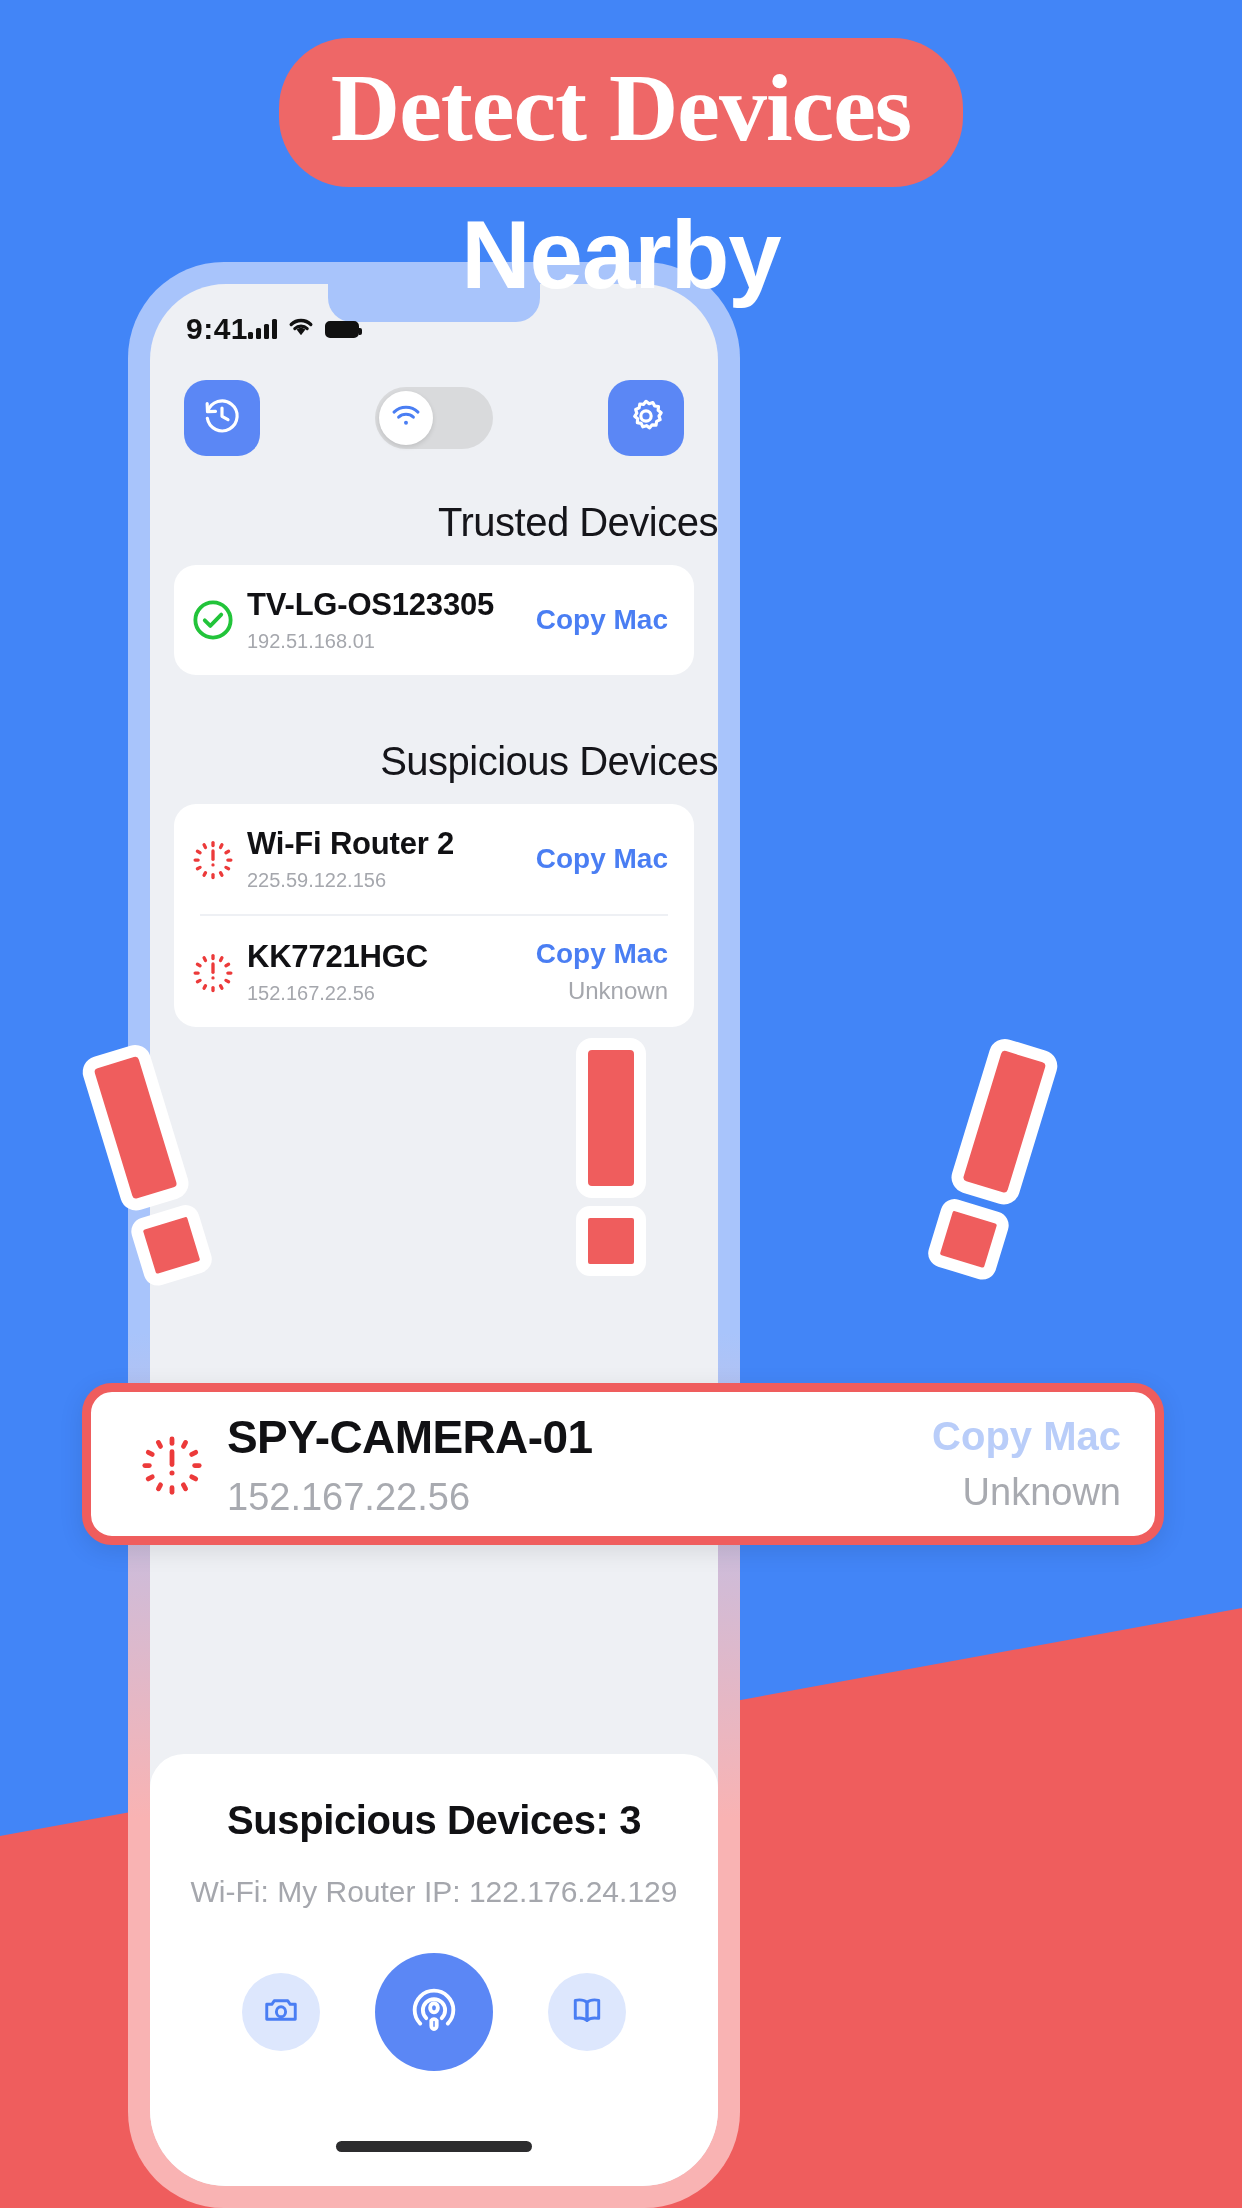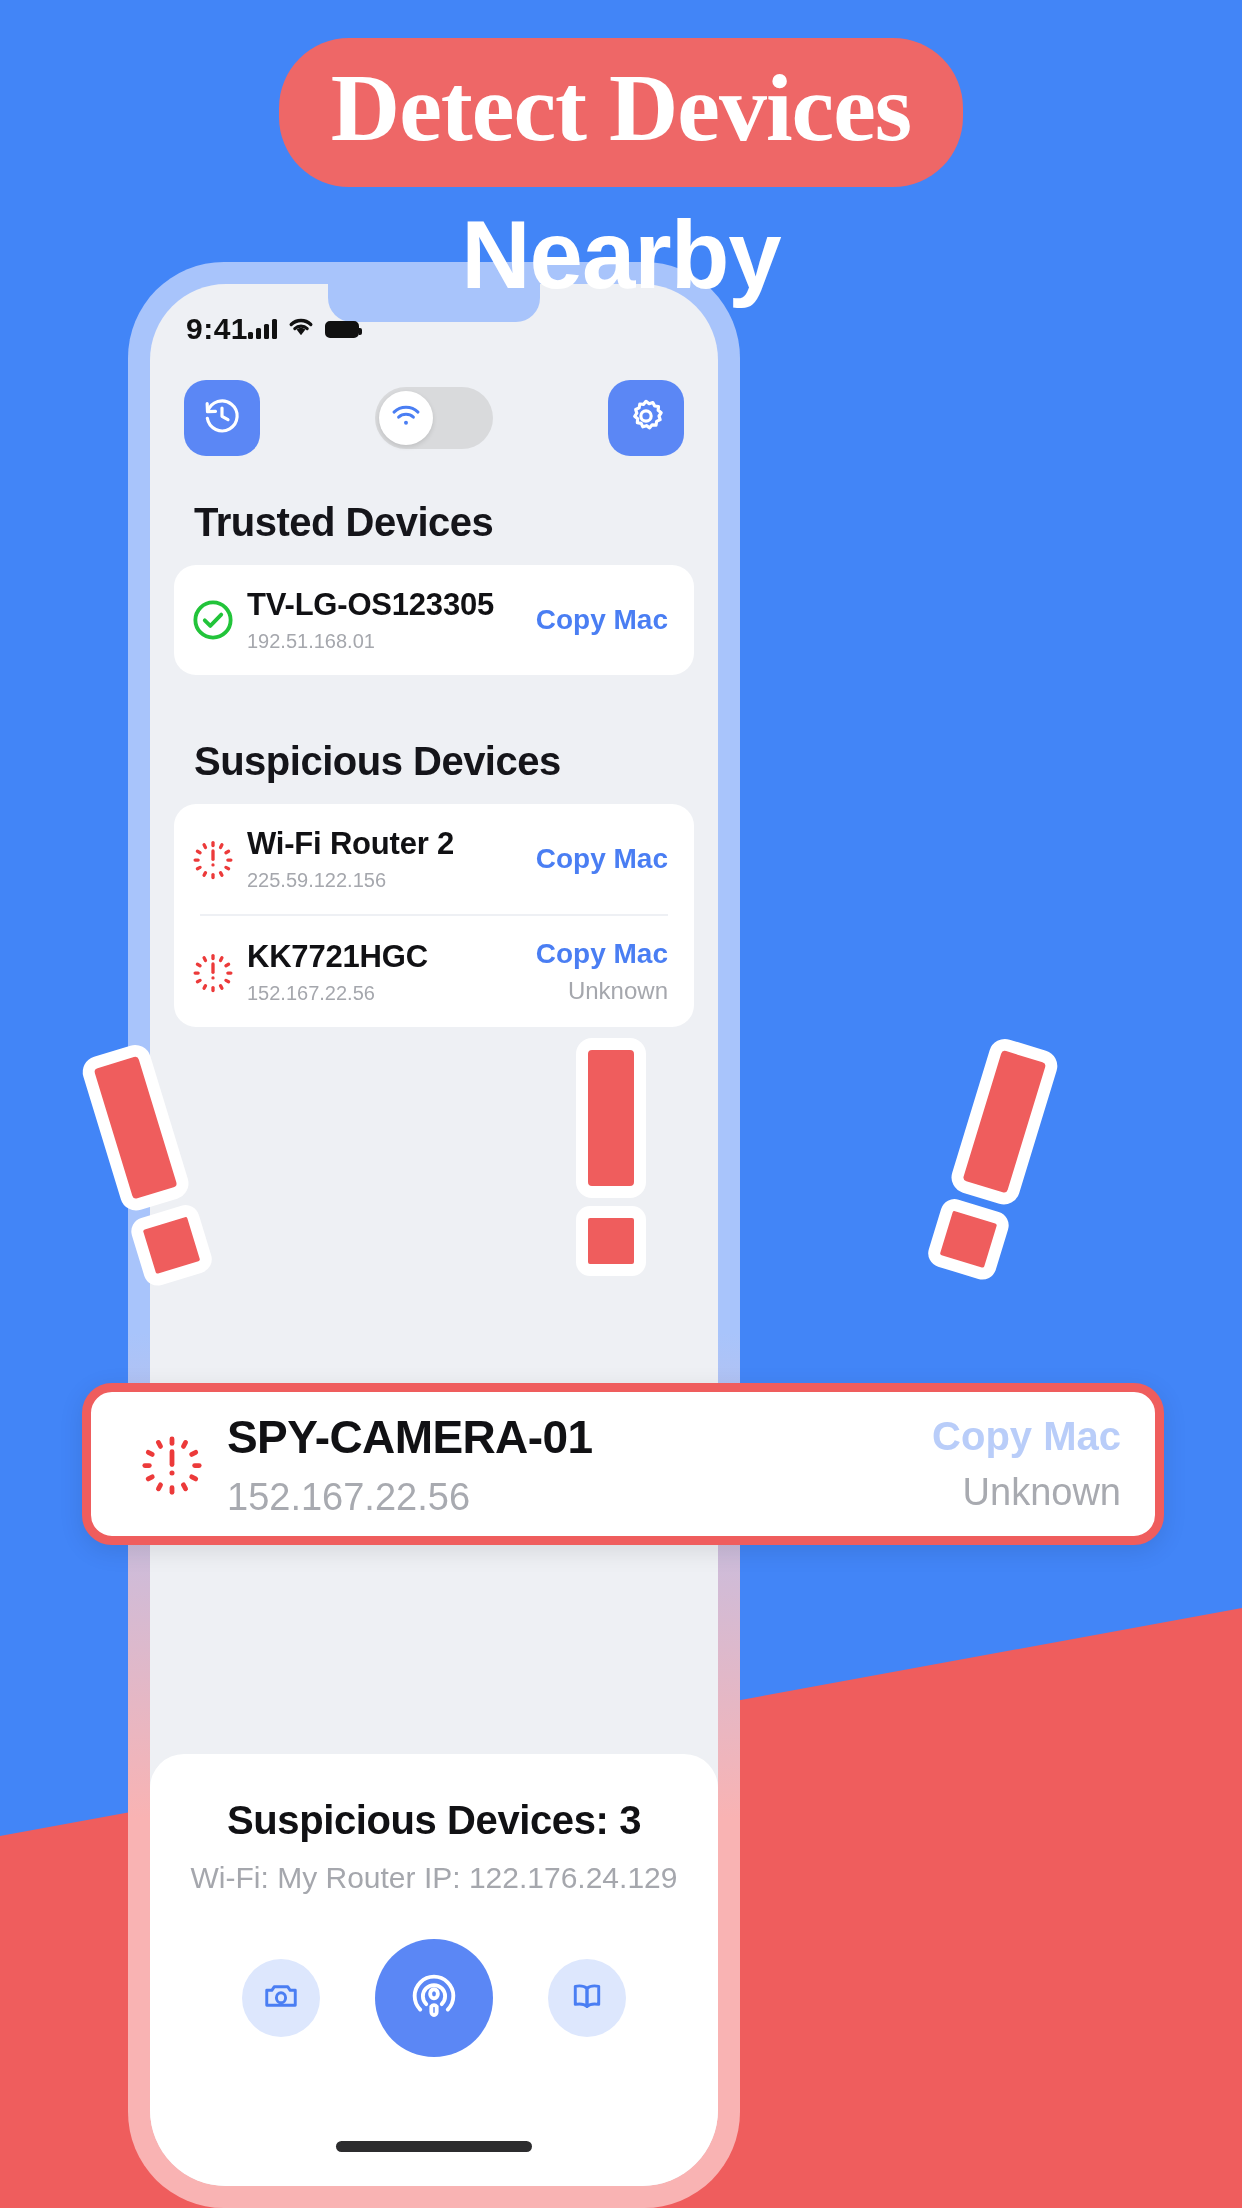--- a/index.html
+++ b/index.html
@@ -106,22 +106,22 @@
     display:flex; align-items:center; padding:4px;
   }
   .toggle-knob {
     width:54px; height:54px; border-radius:50%; background:#ffffff;
     display:flex; align-items:center; justify-content:center;
     box-shadow:0 2px 5px rgba(0,0,0,.12);
   }
 
   
   .sec-title {
-    font-size:40px; font-weight:bold; color:#15151a;
-    padding:44px 0 0 44px; letter-spacing:-0.5px;
+    font-size:40px; font-weight:normal; color:#15151a;
+    padding:44px 0 0 44px; letter-spacing:-0.5px;text-align:right;
   }
   .sec-title.suspicious { padding-top:64px; }
 
   
   .card {
     margin:20px 24px 0 24px;
     background:#ffffff;
     border-radius:22px;
     overflow:hidden;
   }
@@ -145,21 +145,21 @@
   
   .summary {
     position:absolute; left:0; right:0; bottom:0;
     background:#ffffff;
     border-top-left-radius:34px; border-top-right-radius:34px;
     padding:44px 20px 0 20px;
     text-align:center;
     height:432px;
   }
   .sum-title { font-size:40px; font-weight:bold; color:#111114; letter-spacing:-0.4px; }
-  .sum-sub { font-size:30px; color:#a5a7ad; margin-top:18px; }
+  .sum-sub { font-size:30px; color:#a5a7ad; margin-top:32px; }
   .navbar {
     display:flex; align-items:center; justify-content:space-around;
     padding:44px 44px 0 44px;
   }
   .nav-btn {
     width:78px; height:78px; border-radius:50%;
     background:#dde7fd;
     display:flex; align-items:center; justify-content:center;
   }
   .nav-btn.main {

